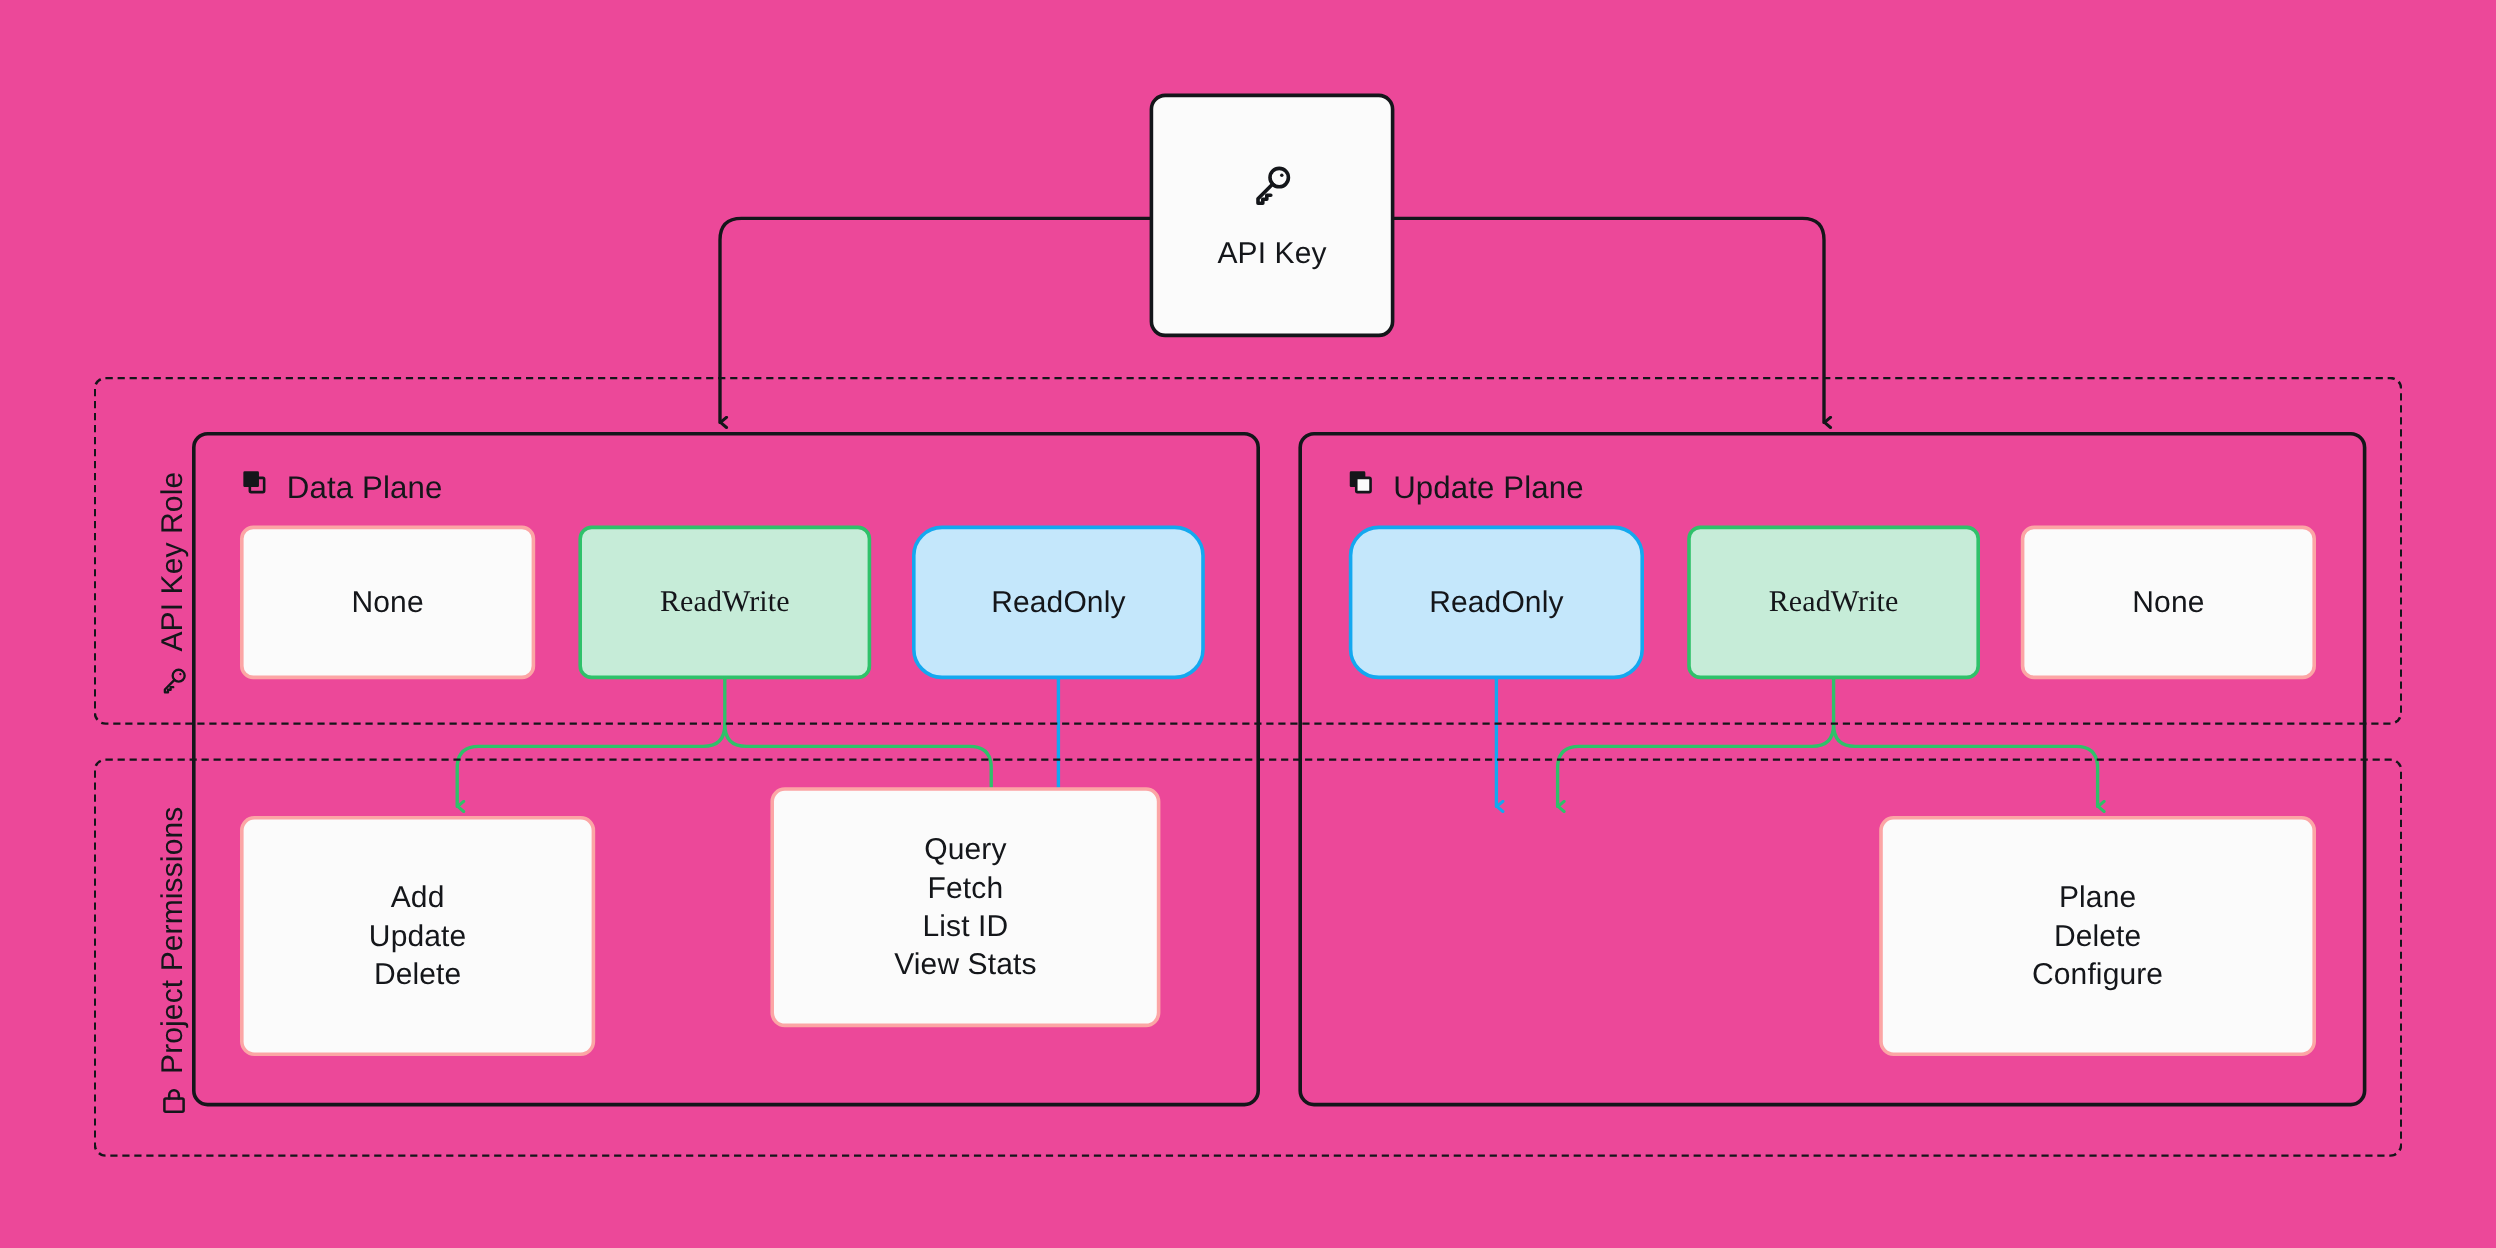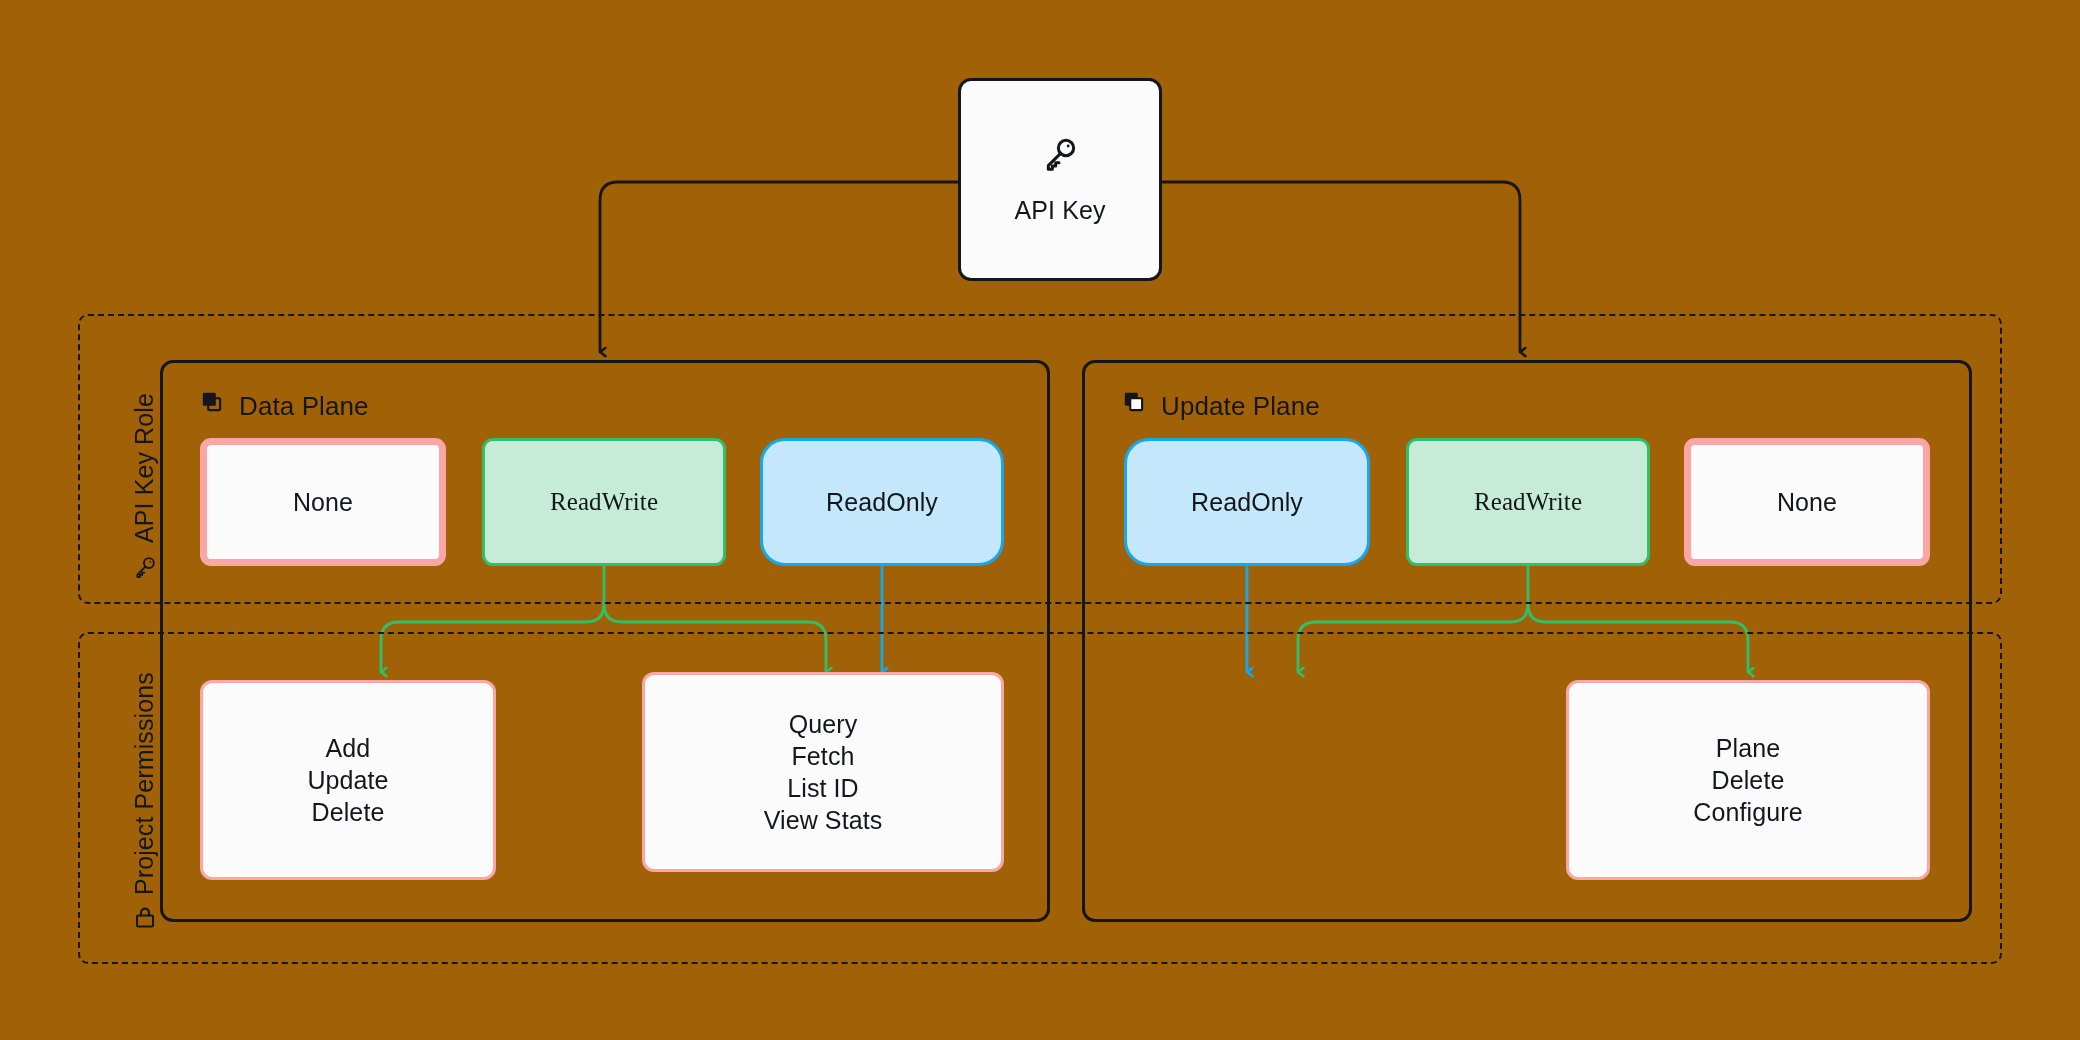--- a/index.html
+++ b/index.html
@@ -11,21 +11,21 @@
     width: 2080px;
     height: 1040px;
     font-family: "Liberation Sans", sans-serif;
     color: #14161a;
     overflow: hidden;
   }
   #stage {
     position: relative;
     width: 2080px;
     height: 1040px;
-    background: #a16207;
+    background: #ec4899;
   }
 
   
   #wires {
     position: absolute;
     left: 0;
     top: 0;
     width: 2080px;
     height: 1040px;
     pointer-events: none;
@@ -87,41 +87,41 @@
     box-sizing: border-box;
     border-radius: 11px;
     display: flex;
     align-items: center;
     justify-content: center;
     text-align: center;
     font-size: 25px;
     line-height: 1.28;
     letter-spacing: .1px;
     background: #fbfbfb;
-    border: 7px solid #fca5a5;
+    border: 3px solid #fca5a5;
     color: #14161a;
     white-space: pre-line;
   }
   .node.role { height: 128px; }
   .node.green { background: #c6ecd8; border-color: #2fc16a; border-width: 3px; font-family: Liberation Serif, serif; }
   .node.blue  { background: #c4e7fb; border-color: #14a8ef; border-width: 3px; border-radius: 25px; }
   .node.perm  { border-radius: 12px; border-width: 3px; }
 
   
   #n-dp-none  { left: 200px; top: 438px; width: 246px; }
   #n-dp-rw    { left: 482px; top: 438px; width: 244px; }
   #n-dp-ro    { left: 760px; top: 438px; width: 244px; }
   
   #n-cp-ro    { left: 1124px; top: 438px; width: 246px; }
   #n-cp-rw    { left: 1406px; top: 438px; width: 244px; }
   #n-cp-none  { left: 1684px; top: 438px; width: 246px; }
 
   
   #n-dp-p1 { left: 200px;  top: 680px; width: 296px; height: 200px; }
-  #n-dp-p2 { left: 642px;  top: 672px; width: 362px; height: 200px; }
+  #n-dp-p2 { left: 642px;  top: 656px; width: 325px; height: 200px; }
   #n-cp-p1 { left: 1124px; top: 680px; width: 362px; height: 200px; }
   #n-cp-p2 { left: 1566px; top: 680px; width: 364px; height: 200px; }
 
   
   #api-key {
     position: absolute;
     left: 958px;
     top: 78px;
     width: 204px;
     height: 203px;

